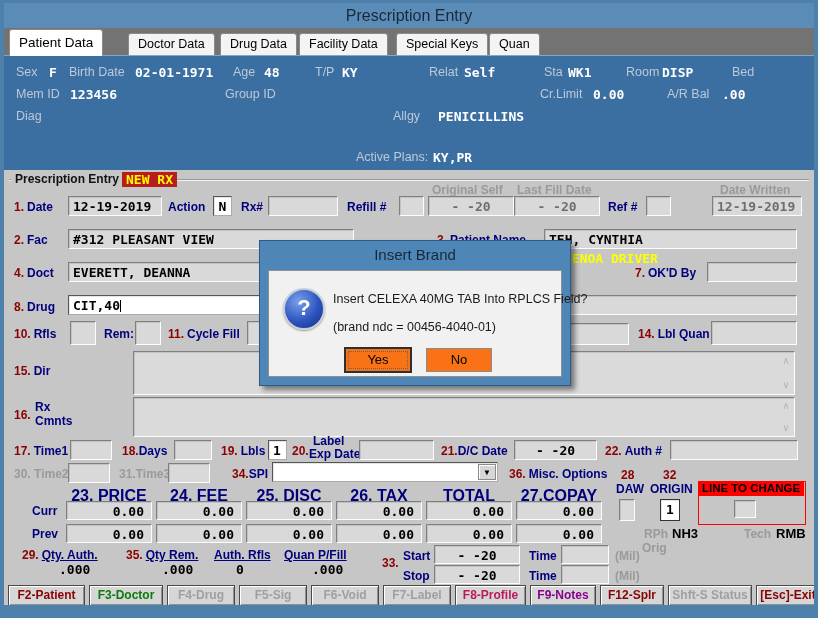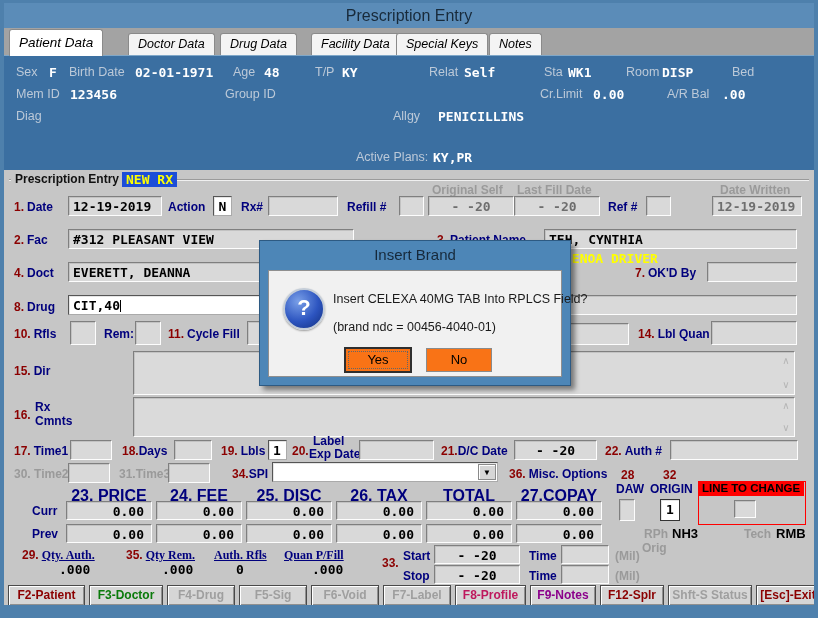--- a/index.html
+++ b/index.html
@@ -4,21 +4,21 @@
 <style>
   html,body{margin:0;padding:0;background:#777;}
   .win{position:relative;width:818px;height:618px;background:#c6c6c6;
        border-left:4px solid #4e80ac;border-right:4px solid #4e80ac;
        border-top:3px solid #4e80ac;border-bottom:13px solid #4e80ac;
        box-sizing:border-box;overflow:hidden;
        font-family:"Liberation Sans",sans-serif;}
   .abs{position:absolute;}
   .titlebar{left:0;top:0;width:810px;height:25px;background:#5b8cb8;
             text-align:center;font-size:16px;color:#182a3a;line-height:25px;}
-  .tabstrip{left:0;top:25px;width:810px;height:27px;background:#a3a3a3;border-bottom:6px solid #701a75;font-style:italic;}
+  .tabstrip{left:0;top:25px;width:810px;height:27px;background:#737373;border-bottom:6px solid #701a75;}
   .tab{position:absolute;top:5px;height:21px;background:#f4f4f4;border:1px solid #8a8a8a;border-bottom:none;
        border-radius:3px 3px 0 0;font-size:12.5px;color:#000;text-align:center;line-height:21px;padding:0 9px;}
   .tab.sel{top:1px;height:26px;line-height:25px;font-size:13.5px;background:#fff;z-index:2;}
   .panel{left:0;top:52px;width:810px;height:114px;background:#3b6fa1;border-top:1px solid #7fa7c8;}
   .plbl{position:absolute;color:#bcc9d8;font-size:12.5px;white-space:nowrap;}
   .pval{position:absolute;color:#ffffff;font:bold 13px "DejaVu Sans Mono",monospace;white-space:nowrap;}
   .lbl{position:absolute;font-weight:bold;font-size:12px;color:#00007d;white-space:nowrap;}
   .lbl .num{color:#8b0000;margin-right:3px;}
   .glbl{position:absolute;font-weight:bold;font-size:12px;color:#9a9a9a;white-space:nowrap;}
   .fld{position:absolute;box-sizing:border-box;height:20px;background:#d9d9d9;
@@ -29,27 +29,27 @@
   .fld.gray{color:#6e6e6e;}
   .fld.right{text-align:right;padding-right:7px;}
   .fld.center{text-align:center;}
   .caret{display:inline-block;width:1px;height:12px;background:#000;vertical-align:-2px;}
   .tarea{position:absolute;box-sizing:border-box;background:#dadada;
        border:1px solid #7f7f7f;border-right-color:#fdfdfd;border-bottom-color:#fdfdfd;
        box-shadow:inset 1px 1px 0 rgba(0,0,0,0.10);}
   .scrl{position:absolute;right:2px;color:#b5b5b5;font-size:10px;line-height:10px;text-align:center;width:12px;}
   .etch{position:absolute;height:0;border-top:1px solid #9a9a9a;border-bottom:1px solid #f0f0f0;}
   .gbox-lbl{position:absolute;background:#c6c6c6;font-weight:bold;font-size:12px;color:#111;padding:0 4px;}
-  .newrx{position:absolute;background:#1d4ed8;font:bold 13px "DejaVu Sans Mono",monospace;color:#ffff00;padding:0 4px;}
+  .newrx{position:absolute;background:#b91c1c;font:bold 13px "DejaVu Sans Mono",monospace;color:#ffff00;padding:0 4px;}
   .yellow{position:absolute;font:bold 13px "DejaVu Sans Mono",monospace;color:#ffff00;white-space:nowrap;}
   .hdr{position:absolute;font-weight:bold;font-size:16px;color:#00007d;text-align:center;white-space:nowrap;}
   .rednum{position:absolute;font-weight:bold;font-size:12px;color:#8b0000;}
   .ltc-strip{position:absolute;background:#ff0000;color:#000;font-weight:bold;font-size:11.5px;text-align:center;line-height:15px;}
   .ltc-box{position:absolute;border:1px solid #ff0000;}
-  .udl{text-decoration:underline;font-family:Liberation Serif, serif;}
+  .udl{text-decoration:underline;}
   .mval{position:absolute;font:bold 13px "DejaVu Sans Mono",monospace;color:#000;white-space:nowrap;}
   .gval{position:absolute;font-weight:bold;font-size:12px;color:#9a9a9a;white-space:nowrap;}
   .ddbtn{position:absolute;right:1px;top:1px;bottom:1px;width:16px;background:#d6d6d6;
        border:1px solid #8a8a8a;box-shadow:inset 1px 1px 0 #fff;font-size:8px;color:#000;
        text-align:center;line-height:16px;}
   .fkey{position:absolute;top:582px;height:21px;background:#d6d6d6;border:1px solid #4a4a4a;
        box-shadow:inset 1px 1px 0 #ffffff,inset -1px -1px 0 #909090;box-sizing:border-box;
        font-weight:bold;font-size:12px;text-align:center;line-height:19px;white-space:nowrap;}
   .fk-red{color:#8b0000;} .fk-green{color:#0a7a0a;} .fk-navy{color:#be185d;}
   .fk-purple{color:#8b008b;} .fk-dis{color:#9f9f9f;}
@@ -71,23 +71,23 @@
 <body>
 
 <div class="win">
 
   <div class="abs titlebar">Prescription Entry</div>
 
   <div class="abs tabstrip">
     <div class="tab sel" style="left:5px;">Patient Data</div>
     <div class="tab" style="left:124px;">Doctor Data</div>
     <div class="tab" style="left:216px;">Drug Data</div>
-    <div class="tab" style="left:307px;">Facility Data</div>
+    <div class="tab" style="left:295px;">Facility Data</div>
     <div class="tab" style="left:392px;">Special Keys</div>
-    <div class="tab" style="left:485px;">Notes</div>
+    <div class="tab" style="left:485px;">Quan</div>
   </div>
 
   <div class="abs panel">
     <span class="plbl" style="left:12px;top:9px;">Sex</span>
     <span class="pval" style="left:45px;top:9px;">F</span>
     <span class="plbl" style="left:65px;top:9px;">Birth Date</span>
     <span class="pval" style="left:131px;top:9px;">02-01-1971</span>
     <span class="plbl" style="left:229px;top:9px;">Age</span>
     <span class="pval" style="left:260px;top:9px;">48</span>
     <span class="plbl" style="left:311px;top:9px;">T/P</span>

